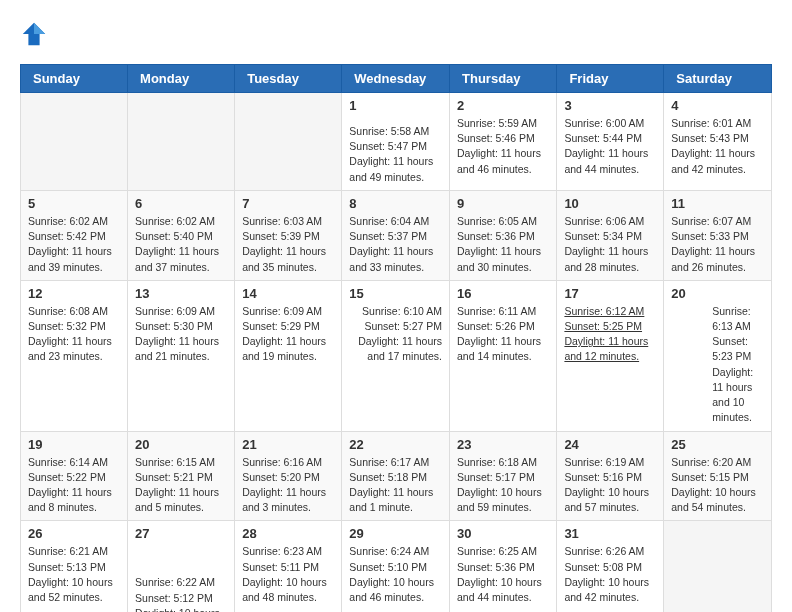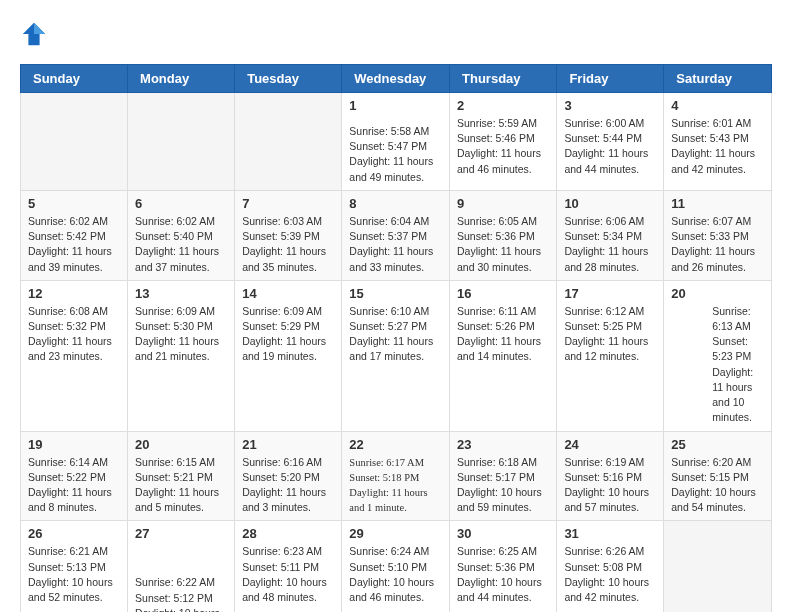--- a/index.html
+++ b/index.html
@@ -213,33 +213,33 @@
 Daylight: 11 hours and 21 minutes.</div>
         </td>
         <td>
           <span class="day-number">14</span>
           <div class="day-info" style="white-space: pre-line;">Sunrise: 6:09 AM
 Sunset: 5:29 PM
 Daylight: 11 hours and 19 minutes.</div>
         </td>
         <td>
           <span class="day-number">15</span>
-          <div class="day-info" style="white-space: pre-line;">Sunrise: 6:10 AM
+          <div class="day-info" style="white-space: pre-line; text-align: right;">Sunrise: 6:10 AM
 Sunset: 5:27 PM
 Daylight: 11 hours and 17 minutes.</div>
         </td>
         <td>
           <span class="day-number">16</span>
           <div class="day-info" style="white-space: pre-line;">Sunrise: 6:11 AM
 Sunset: 5:26 PM
 Daylight: 11 hours and 14 minutes.</div>
         </td>
         <td>
           <span class="day-number">17</span>
-          <div class="day-info" style="white-space: pre-line;">Sunrise: 6:12 AM
+          <div class="day-info" style="white-space: pre-line; text-decoration: underline;">Sunrise: 6:12 AM
 Sunset: 5:25 PM
 Daylight: 11 hours and 12 minutes.</div>
         </td>
         <td>
           <span class="day-number">20</span>
           <div class="day-info" style="white-space: pre-line; margin-left: 41px;">Sunrise: 6:13 AM
 Sunset: 5:23 PM
 Daylight: 11 hours and 10 minutes.</div>
         </td>
       </tr>
@@ -257,21 +257,21 @@
 Daylight: 11 hours and 5 minutes.</div>
         </td>
         <td>
           <span class="day-number">21</span>
           <div class="day-info" style="white-space: pre-line;">Sunrise: 6:16 AM
 Sunset: 5:20 PM
 Daylight: 11 hours and 3 minutes.</div>
         </td>
         <td>
           <span class="day-number">22</span>
-          <div class="day-info" style="white-space: pre-line; font-family: Liberation Serif, serif;">Sunrise: 6:17 AM
+          <div class="day-info" style="white-space: pre-line;">Sunrise: 6:17 AM
 Sunset: 5:18 PM
 Daylight: 11 hours and 1 minute.</div>
         </td>
         <td>
           <span class="day-number">23</span>
           <div class="day-info" style="white-space: pre-line;">Sunrise: 6:18 AM
 Sunset: 5:17 PM
 Daylight: 10 hours and 59 minutes.</div>
         </td>
         <td>

